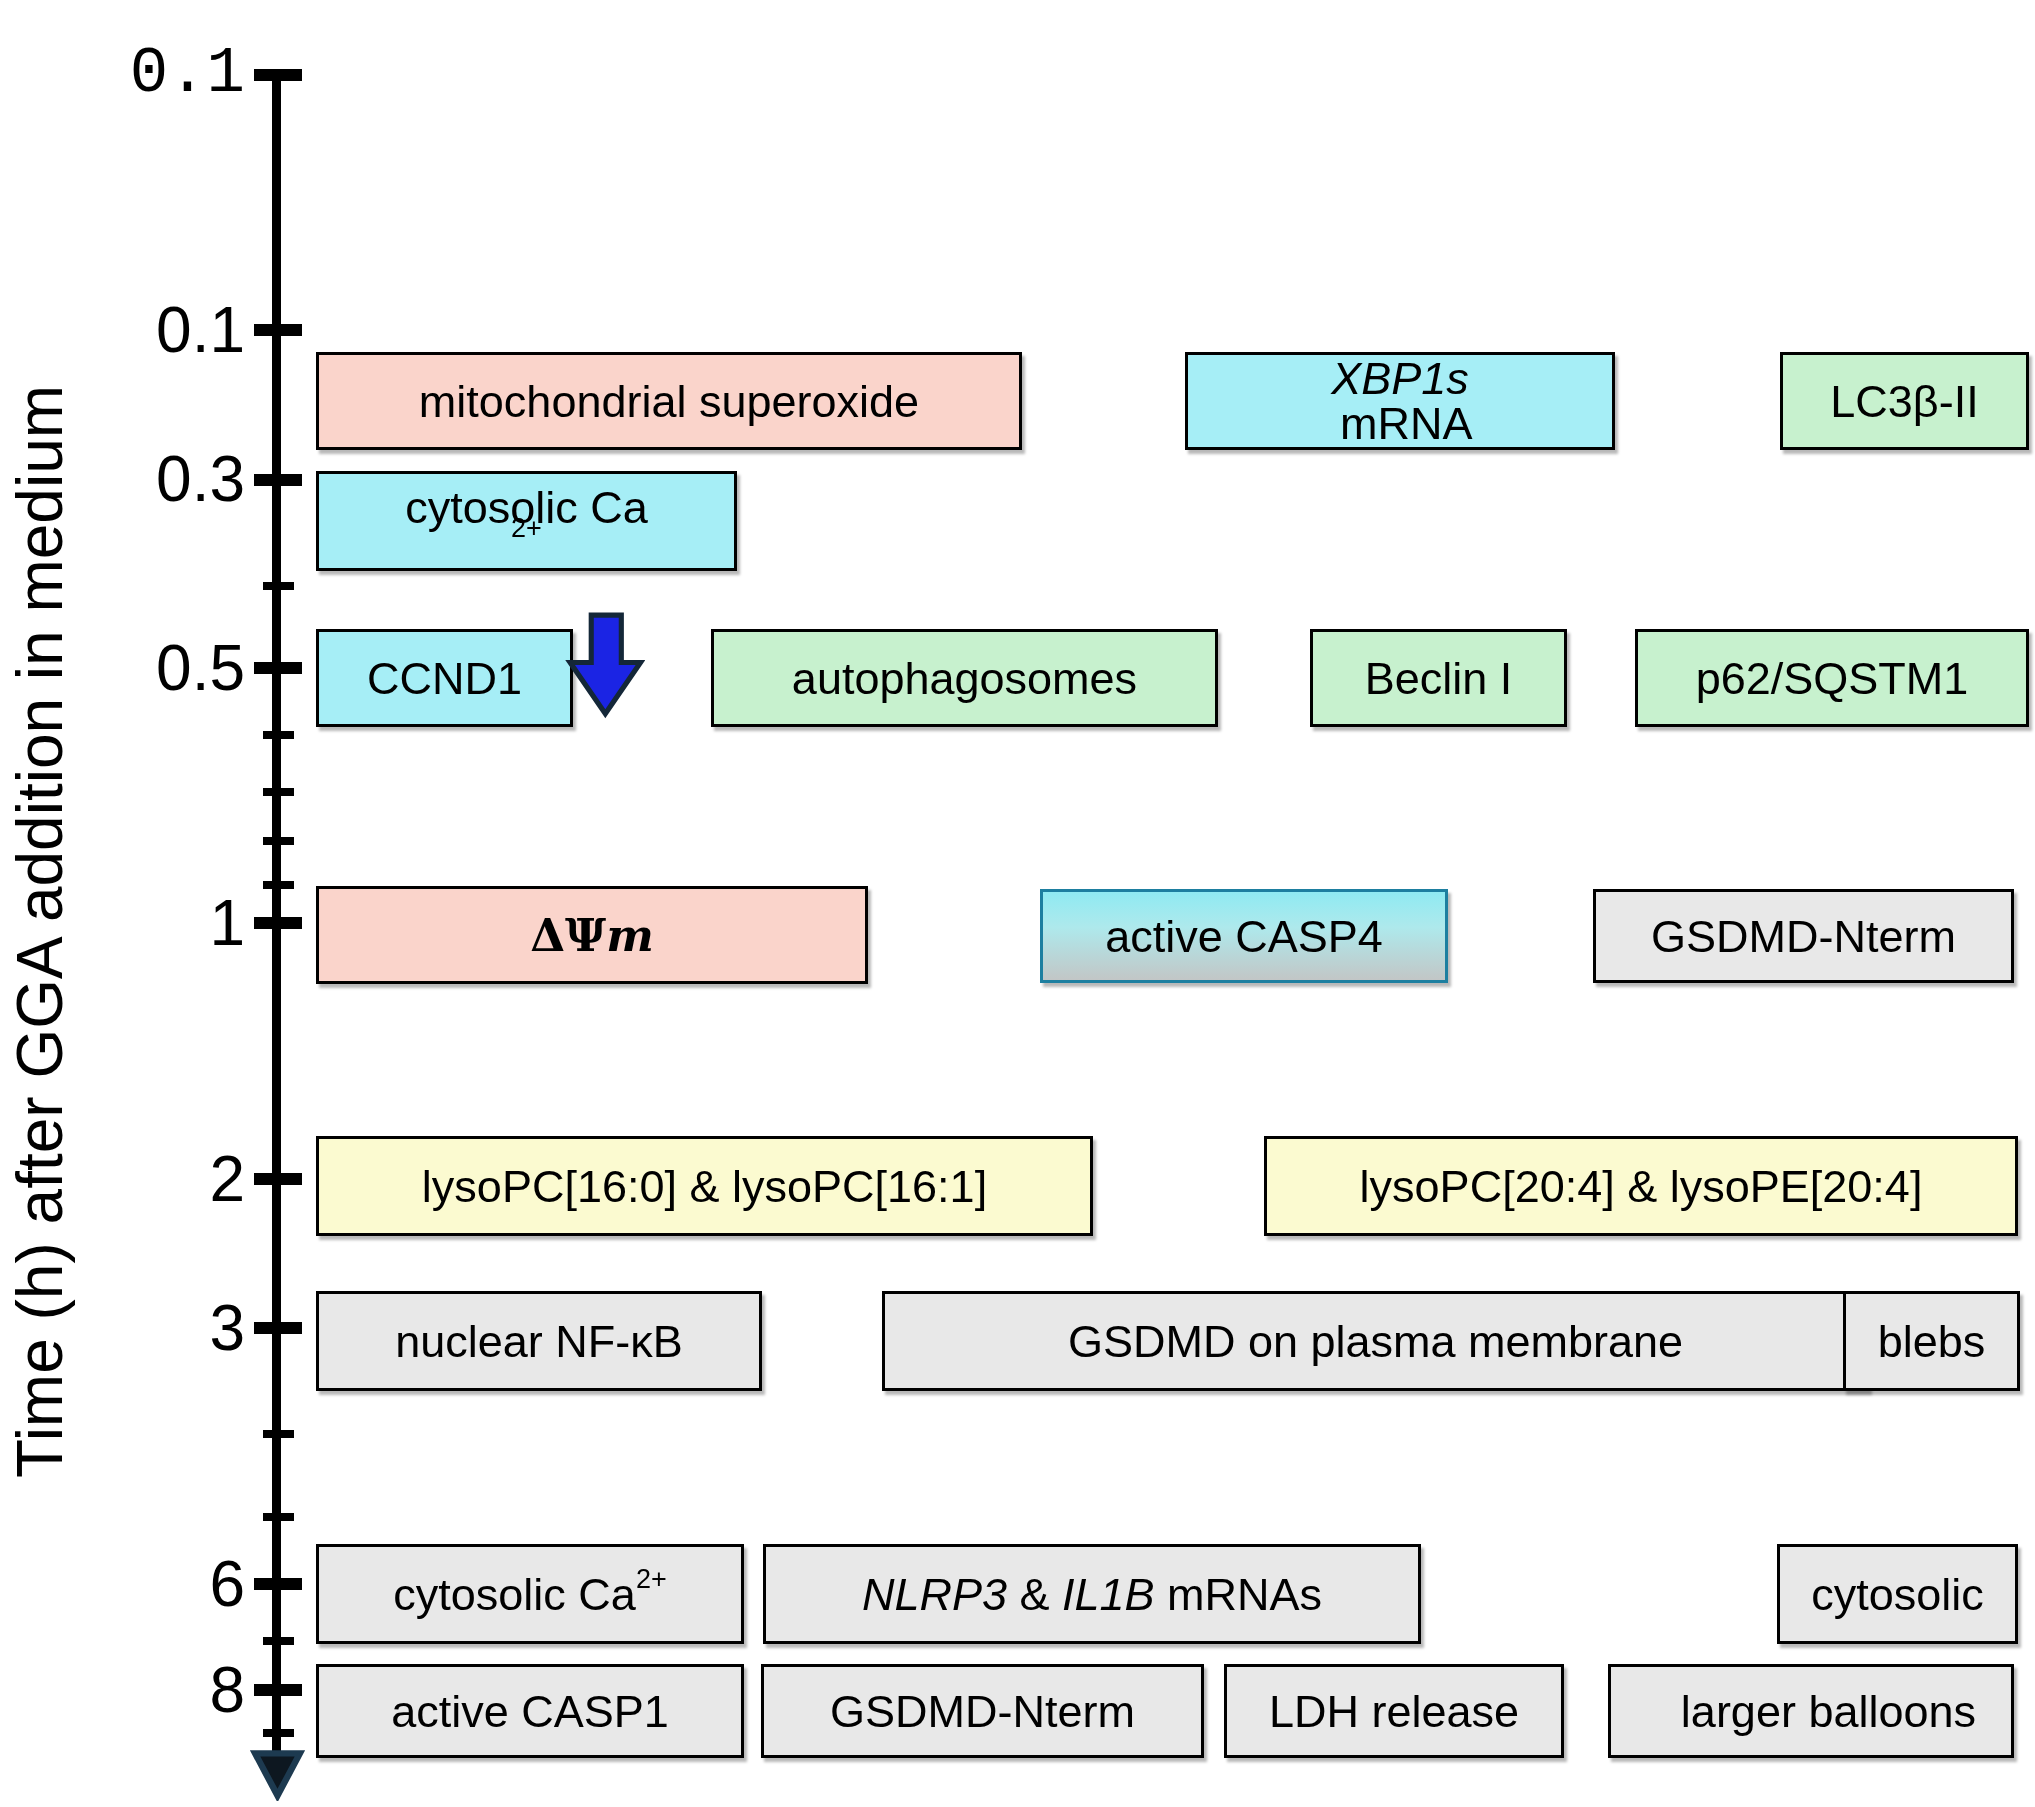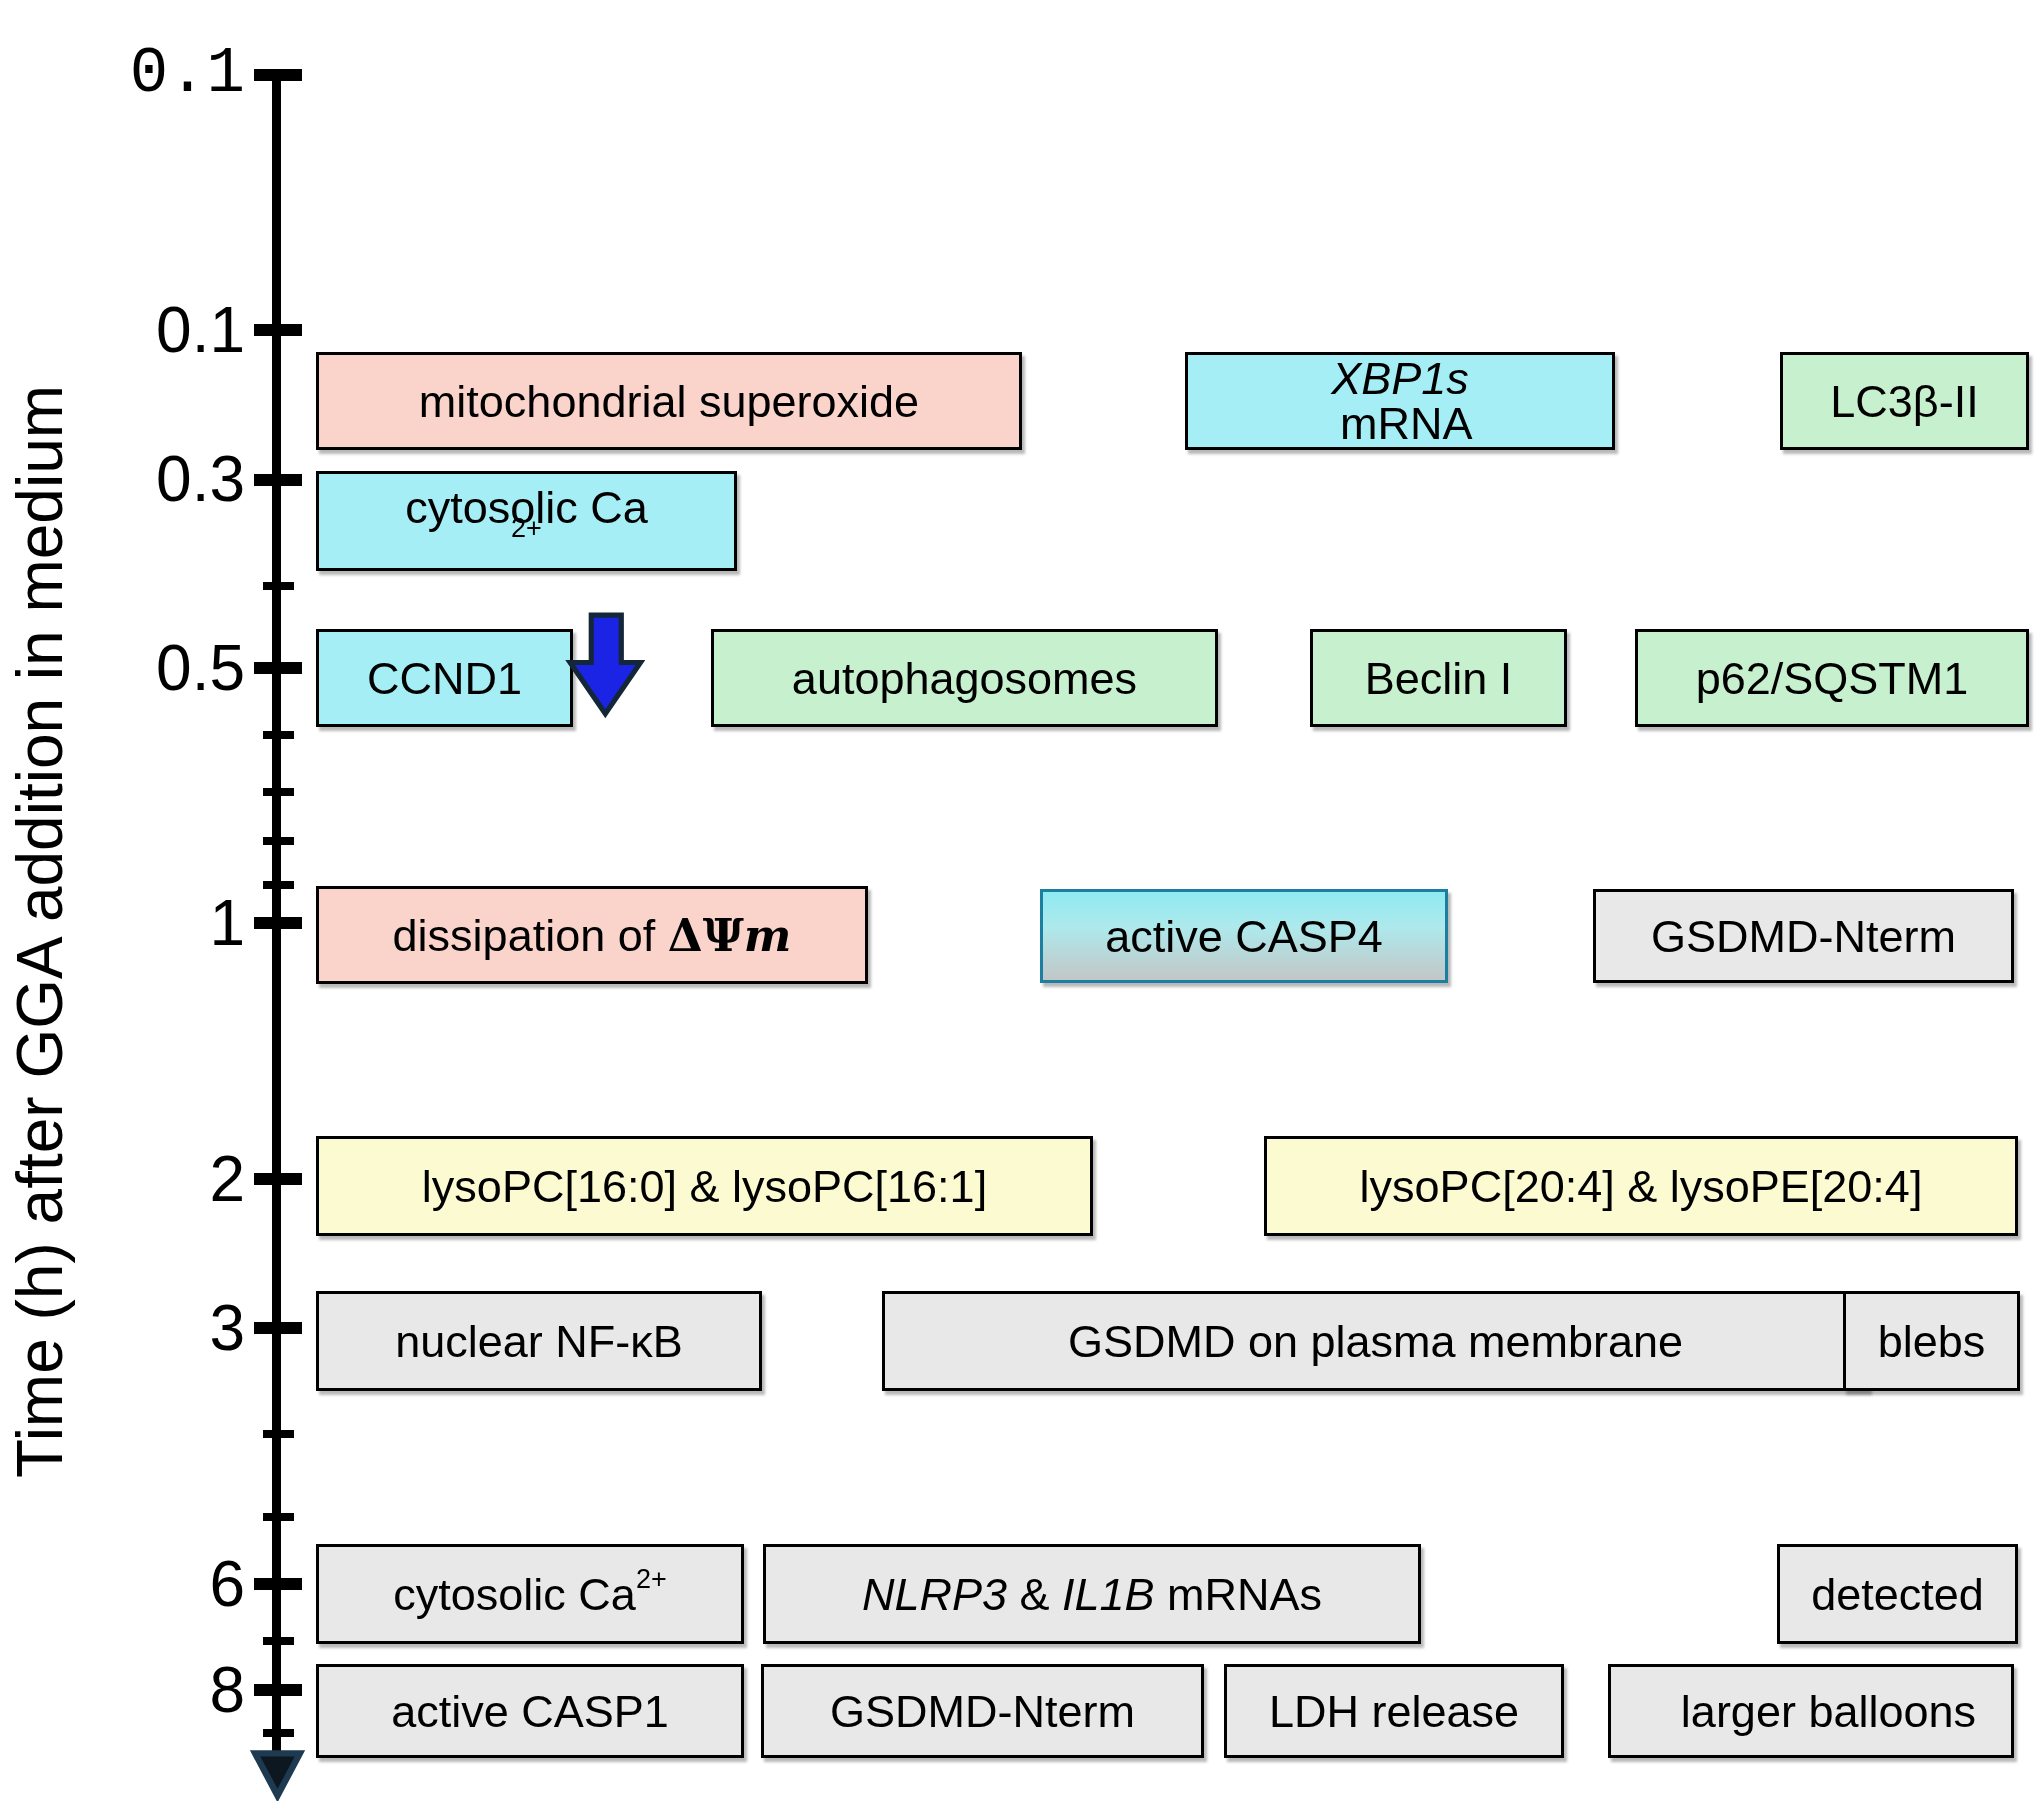--- a/index.html
+++ b/index.html
@@ -140,31 +140,31 @@
 
   <div>
       <div class="box fill-pink" style="left: 316px; top: 352px; width: 706px; height: 98px;"><span>mitochondrial superoxide</span></div>
       <div class="box fill-cyan" style="left: 1185px; top: 352px; width: 430px; height: 98px;"><span class="italic">XBP1s</span><span> mRNA</span></div>
       <div class="box fill-green" style="left: 1780px; top: 352px; width: 249px; height: 98px;"><span>LC3β-II</span></div>
       <div class="box fill-cyan" style="left: 316px; top: 471px; width: 421px; height: 100px;"><span>cytosolic Ca</span><span class="sup">2+</span></div>
       <div class="box fill-cyan" style="left: 316px; top: 629px; width: 257px; height: 98px;"><span>CCND1</span></div>
       <div class="box fill-green" style="left: 711px; top: 629px; width: 507px; height: 98px;"><span>autophagosomes</span></div>
       <div class="box fill-green" style="left: 1310px; top: 629px; width: 257px; height: 98px;"><span>Beclin I</span></div>
       <div class="box fill-green" style="left: 1635px; top: 629px; width: 394px; height: 98px;"><span>p62/SQSTM1</span></div>
-      <div class="box fill-pink" style="left: 316px; top: 886px; width: 552px; height: 98px;"><span>dissipation of </span><span class="greekb">ΔΨ</span><span class="greekbi">m</span></div>
+      <div class="box fill-pink" style="left: 316px; top: 886px; width: 552px; height: 98px;"><span class="greekb">ΔΨ</span><span class="greekbi">m</span></div>
       <div class="box fill-casp4" style="left: 1040px; top: 889px; width: 408px; height: 94px;"><span>active CASP4</span></div>
       <div class="box fill-gray" style="left: 1593px; top: 889px; width: 421px; height: 94px;"><span>GSDMD-Nterm</span></div>
       <div class="box fill-yellow" style="left: 316px; top: 1136px; width: 777px; height: 100px;"><span>lysoPC[16:0] &amp; lysoPC[16:1]</span></div>
       <div class="box fill-yellow" style="left: 1264px; top: 1136px; width: 754px; height: 100px;"><span>lysoPC[20:4] &amp; lysoPE[20:4]</span></div>
       <div class="box fill-gray" style="left: 316px; top: 1291px; width: 446px; height: 100px;"><span>nuclear NF-κB</span></div>
       <div class="box fill-gray" style="left: 882px; top: 1291px; width: 987px; height: 100px;"><span>GSDMD on plasma membrane</span></div>
       <div class="box fill-gray" style="left: 1843px; top: 1291px; width: 177px; height: 100px;"><span>blebs</span></div>
       <div class="box fill-gray" style="left: 316px; top: 1544px; width: 428px; height: 100px;"><span>cytosolic Ca</span><span class="sup">2+</span></div>
       <div class="box fill-gray" style="left: 763px; top: 1544px; width: 658px; height: 100px;"><span class="italic">NLRP3</span><span> &amp; </span><span class="italic">IL1B</span><span> mRNAs</span></div>
-      <div class="box fill-gray" style="left: 1777px; top: 1544px; width: 241px; height: 100px;"><span>detected</span></div>
+      <div class="box fill-gray" style="left: 1777px; top: 1544px; width: 241px; height: 100px;"><span>cytosolic</span></div>
       <div class="box fill-gray" style="left: 316px; top: 1664px; width: 428px; height: 94px;"><span>active CASP1</span></div>
       <div class="box fill-gray" style="left: 761px; top: 1664px; width: 443px; height: 94px;"><span>GSDMD-Nterm</span></div>
       <div class="box fill-gray" style="left: 1224px; top: 1664px; width: 340px; height: 94px;"><span>LDH release</span></div>
       <div class="box fill-gray" style="left: 1608px; top: 1664px; width: 406px; height: 94px; padding-left: 40px;"><span>larger balloons</span></div>
     </div>
 
   <svg class="down-arrow" width="80" height="108" viewBox="0 0 125 168">
     <polygon points="41,6 88,6 88,80 118,80 63,160 8,80 41,80"></polygon>
   </svg>
 

